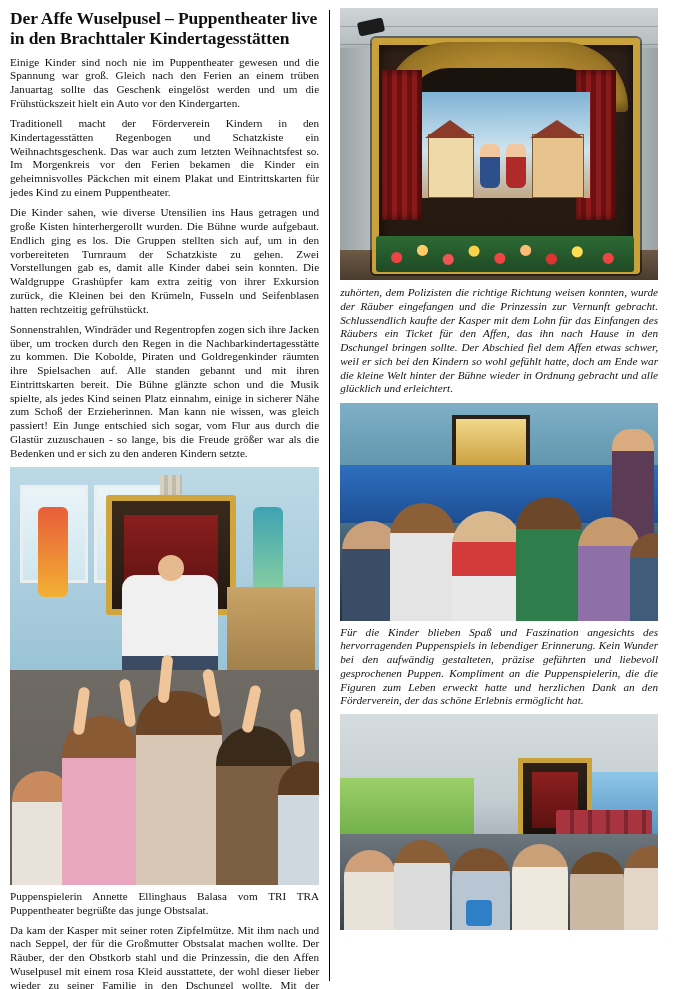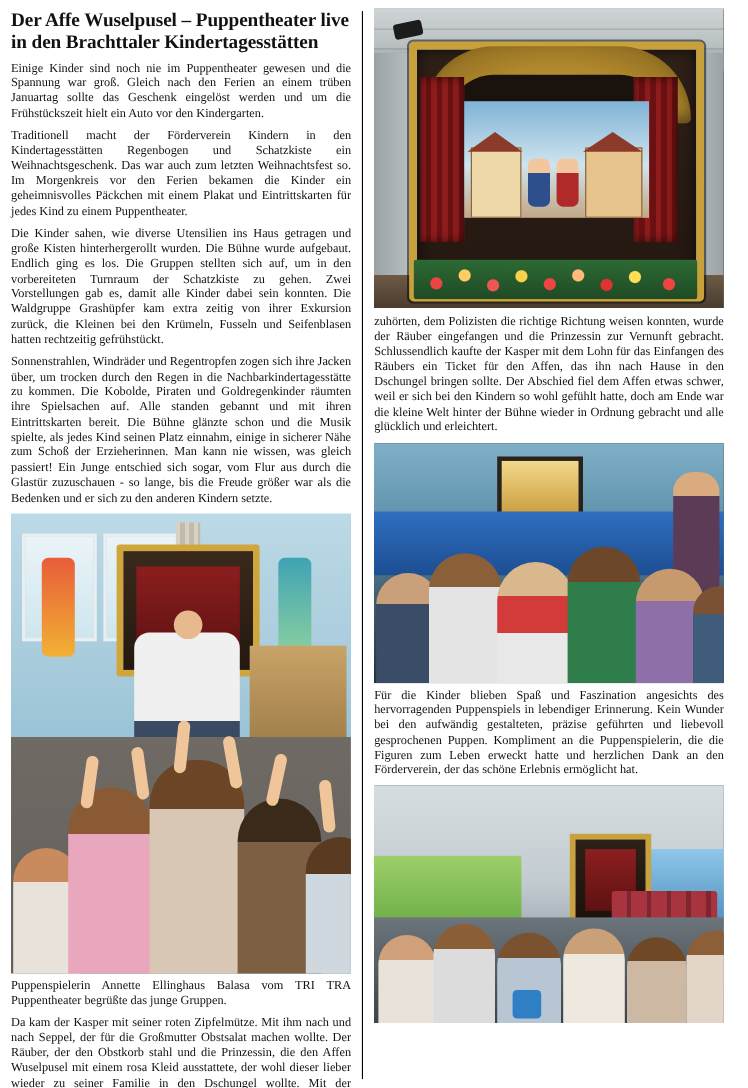--- a/index.html
+++ b/index.html
@@ -38,20 +38,21 @@
   .col-divider {
     width: 1px;
     background: #000000;
     flex: 0 0 1px;
     margin-top: 2px;
     margin-bottom: 2px;
   }
   .col-right {
     width: 339px;
     padding-left: 10px;
+    font-style: italic;
   }
   h1.headline {
     font-family: "Liberation Serif", serif;
     font-size: 17.5px;
     line-height: 1.16;
     font-weight: bold;
     margin: 0 0 7px 0;
     letter-spacing: -0.1px;
   }
   p.body {
@@ -336,21 +337,21 @@
           <div class="kid k5"></div>
           <div class="arm a1"></div>
           <div class="arm a2"></div>
           <div class="arm a3"></div>
           <div class="arm a4"></div>
           <div class="arm a5"></div>
           <div class="arm a6"></div>
         </div>
       </div>
 
-      <p class="caption">Puppenspielerin Annette Ellinghaus Balasa vom TRI TRA Puppentheater begrüßte das junge Gruppen.</p>
+      <p class="caption">Puppenspielerin Annette Ellinghaus Balasa vom TRI TRA Puppentheater begrüßte das junge Obstsalat.</p>
 
       <p class="body">Da kam der Kasper mit seiner roten Zipfelmütze. Mit ihm nach und nach Seppel, der für die Großmutter Obstsalat machen wollte. Der Räuber, der den Obstkorb stahl und die Prinzessin, die den Affen Wuselpusel mit einem rosa Kleid ausstattete, der wohl dieser lieber wieder zu seiner Familie in den Dschungel wollte. Mit der engagierten Unterstützung der Brachttaler Kindergartenkinder, die genau aufpassen und an der richtigen Stelle klatschten, den Kasper riefen, den Affen</p>
     </div>
 
     <div class="col-divider"></div>
 
     <div class="col col-right">
 
       <div class="photo ph-stage">
         <div class="ceiling">

